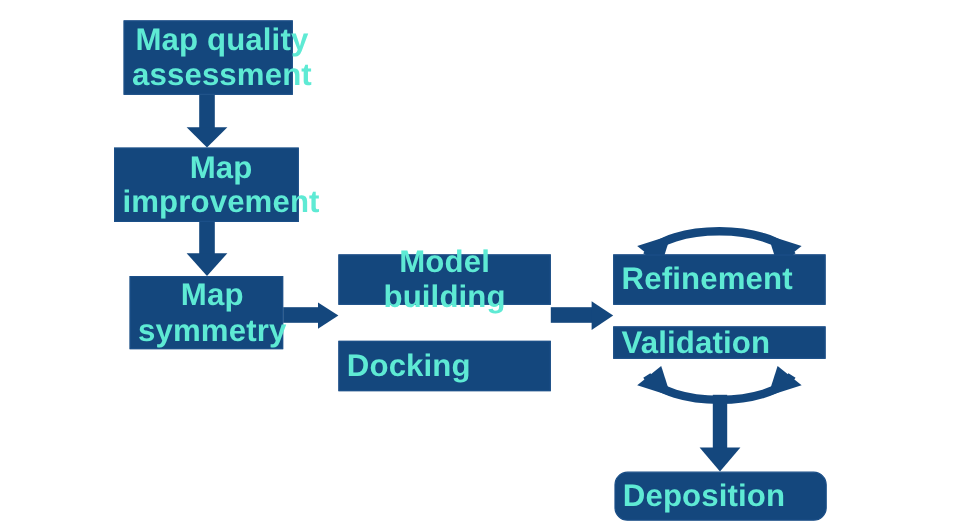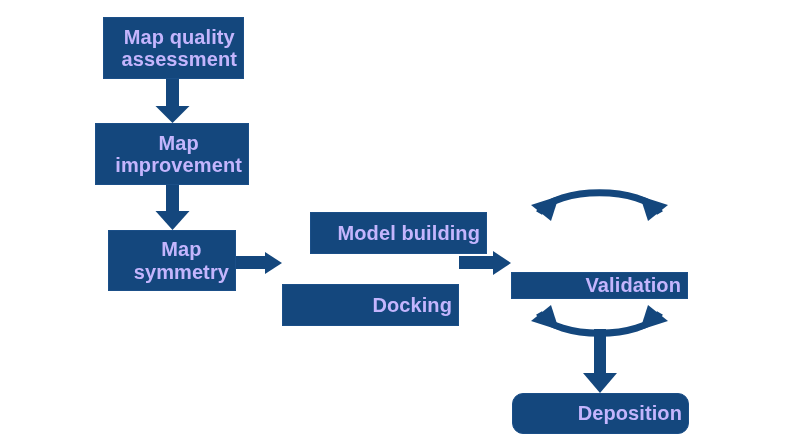--- a/index.html
+++ b/index.html
@@ -14,26 +14,26 @@
     position: relative;
     width: 800px;
     height: 443px;
     background: #ffffff;
     overflow: hidden;
   }
   .node {
     position: absolute;
     box-sizing: border-box;
     background: #14477D;
-    color: #c4b5fd;
+    color: #5eead4;
     display: flex;
     align-items: center;
-    justify-content: flex-end;
+    justify-content: flex-start;
     text-align: center;
-    font-size: 20px;
+    font-size: 26px;
     font-weight: bold;
     line-height: 1.12;
     letter-spacing: 0.1px;
     border: 1px solid #1b4f88;
   }
   .node .label {
     display: block;
     white-space: pre-line;
     padding: 0 6px;
   }
@@ -42,21 +42,21 @@
     left: 0;
     top: 0;
     width: 800px;
     height: 443px;
     pointer-events: none;
   }
   
   #node-map-quality     { left: 103px; top: 17px;  width: 141px; height: 62px; }
   #node-map-improvement { left: 95px;  top: 123px; width: 154px; height: 62px; }
   #node-map-symmetry    { left: 108px; top: 230px; width: 128px; height: 61px; }
-  #node-model-building  { left: 282px; top: 212px; width: 177px; height: 42px; margin-left: 28px; }
+  #node-model-building  { left: 282px; top: 212px; width: 177px; height: 42px; }
   #node-docking         { left: 282px; top: 284px; width: 177px; height: 42px; }
   #node-refinement      { left: 511px; top: 212px; width: 177px; height: 42px; }
   #node-validation      { left: 511px; top: 272px; width: 177px; height: 27px; }
   #node-deposition      { left: 512px; top: 393px; width: 177px; height: 41px; border-radius: 11px; }
 </style>
 </head>
 <body>
 
 <div id="canvas">
 
@@ -117,20 +117,23 @@
   </div>
 
   <div class="node" id="node-model-building">
     <span class="label">Model building</span>
   </div>
 
   <div class="node" id="node-docking">
     <span class="label">Docking</span>
   </div>
 
+  <div class="node" id="node-refinement">
+    <span class="label">Refinement</span>
+  </div>
 
   <div class="node" id="node-validation">
     <span class="label">Validation</span>
   </div>
 
   <div class="node" id="node-deposition">
     <span class="label">Deposition</span>
   </div>
 
 </div>

